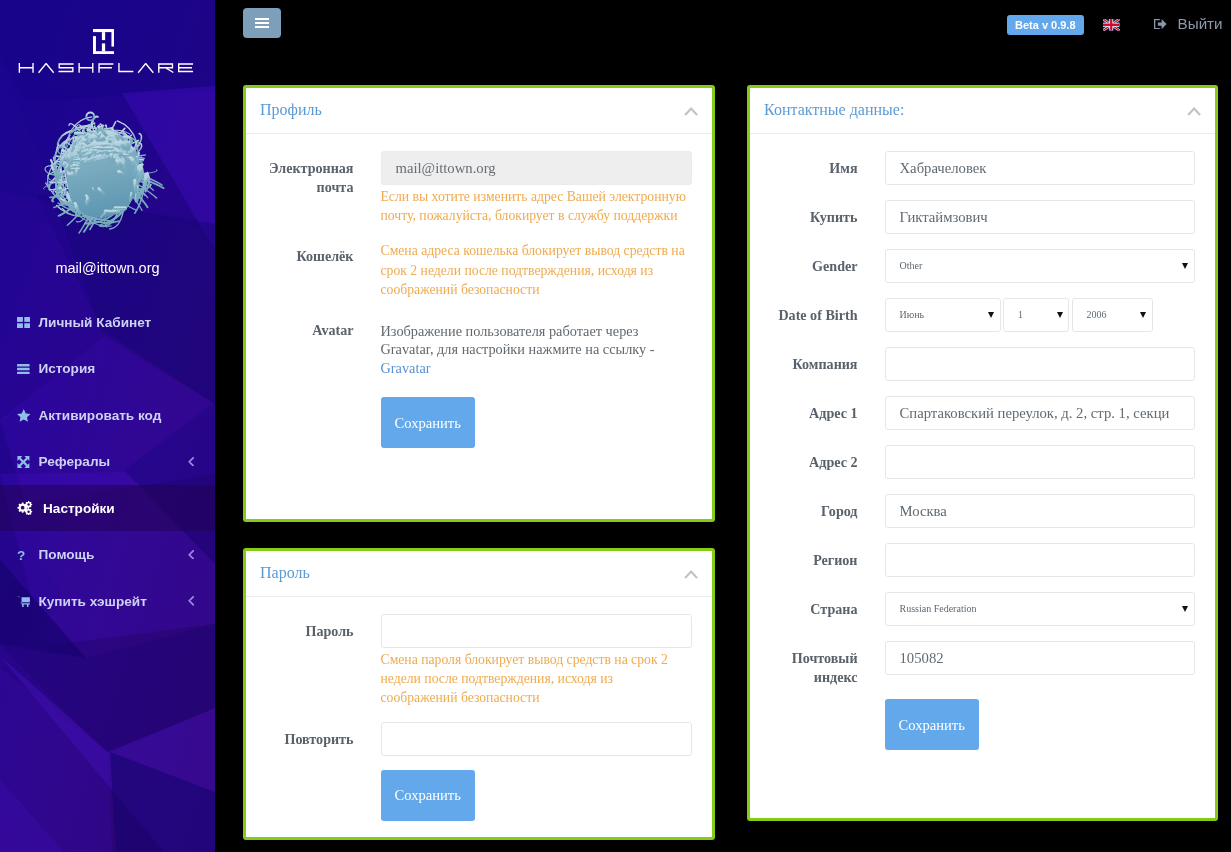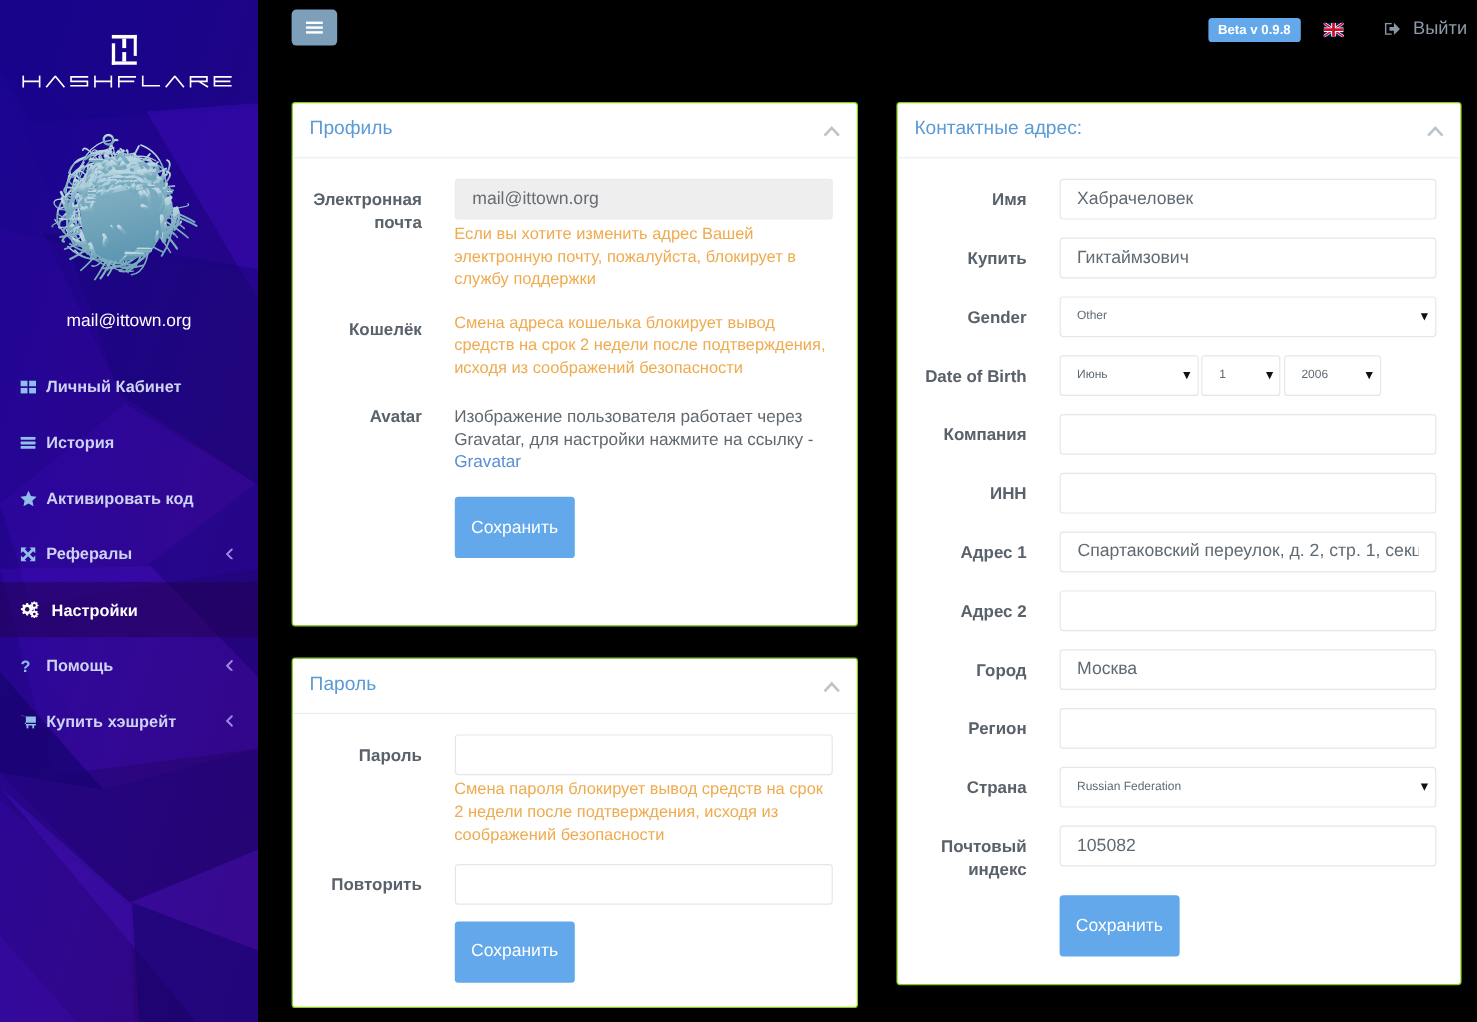--- a/index.html
+++ b/index.html
@@ -27,21 +27,21 @@
 
 
 .main{flex:1;position:relative;height:852px;background:#000000;}
 .ham{position:absolute;left:28px;top:8px;width:38px;height:30px;border-radius:4px;background:#7d9fb9;display:flex;align-items:center;justify-content:center;cursor:pointer;}
 .ham i{display:block;width:14px;height:2px;background:#fff;margin:2.3px 0;border-radius:0px;}
 .beta{position:absolute;left:792px;top:15px;background:#62a8ea;color:#fff;font-size:11px;font-weight:700;border-radius:3px;padding:0 8px;height:20px;line-height:20px;cursor:pointer;letter-spacing:0px;}
 .flag{position:absolute;left:888px;top:19px;width:16.5px;height:11.5px;cursor:pointer;display:block;}
 .logout{position:absolute;left:939px;top:17px;display:flex;align-items:center;color:#8e9aab;font-size:15.2px;cursor:pointer;line-height:14px;}
 .logout .lo-ic{margin-right:11px;display:flex;}
 
-.panel{position:absolute;background:#fff;border:1px solid #84cc16;border-radius:3px;}
+.panel{position:absolute;background:#fff;border:3px solid #84cc16;border-radius:3px;font-family:Liberation Serif, serif;}
 .panel-head{height:46px;display:flex;align-items:center;padding:0 14px 0 14px;border-bottom:1px solid #e9edf2;}
 .panel-title{color:#5b9bd5;font-size:16px;font-weight:400;letter-spacing:0px;position:relative;top:-1px;}
 .panel-head .caret{margin-left:auto;display:flex;cursor:pointer;margin-top:3px;}
 .panel-body{padding:17px 20.5px 0 14.5px;}
 
 .frow{display:flex;margin-bottom:14px;}
 .flabel{flex:0 0 120px;text-align:right;color:#59616a;font-size:14.1px;font-weight:700;padding-top:8px;padding-right:27px;line-height:19px;}
 .fctl{flex:1;min-width:0;}
 .inp{display:block;width:100%;height:34px;border:1px solid #e4e7ea;border-radius:3px;padding:0 14px;font-size:14.7px;color:#5f6a73;font-family:inherit;background:#fff;line-height:32px;outline:none;}
 .inp.ro{background:#eeeeee;border-color:#ebebeb;color:#666d73;}
@@ -605,21 +605,21 @@
             <div class="fctl"><button class="btn">Сохранить</button></div>
           </div>
         </div>
       </div>
 
     </div>
 
     <div>
       <div class="panel" id="p-contact">
         <div class="panel-head">
-          <div class="panel-title">Контактные адрес:</div>
+          <div class="panel-title">Контактные данные:</div>
           <div class="caret">
             <svg width="14.2" height="9.2" viewBox="0 0 14.2 9.2">
                   <path d="M1.1 8.1 L7.1 1.6 L13.1 8.1" fill="none" stroke="#bcc4cc" stroke-width="2.2" stroke-linecap="butt" stroke-linejoin="miter"></path>
                 </svg>
           </div>
         </div>
         <div class="panel-body" id="contact-body">
               <div class="frow">
                 <div class="flabel">Имя</div>
                 <div class="fctl">
@@ -656,26 +656,20 @@
                   </div>
                 </div>
               </div>
               <div class="frow">
                 <div class="flabel">Компания</div>
                 <div class="fctl">
                   <input class="inp" value="" style="">
                 </div>
               </div>
               <div class="frow">
-                <div class="flabel">ИНН</div>
-                <div class="fctl">
-                  <input class="inp" value="" style="">
-                </div>
-              </div>
-              <div class="frow">
                 <div class="flabel">Адрес 1</div>
                 <div class="fctl">
                   <input class="inp" value="Спартаковский переулок, д. 2, стр. 1, секци" style="">
                 </div>
               </div>
               <div class="frow">
                 <div class="flabel">Адрес 2</div>
                 <div class="fctl">
                   <input class="inp" value="" style="">
                 </div>

